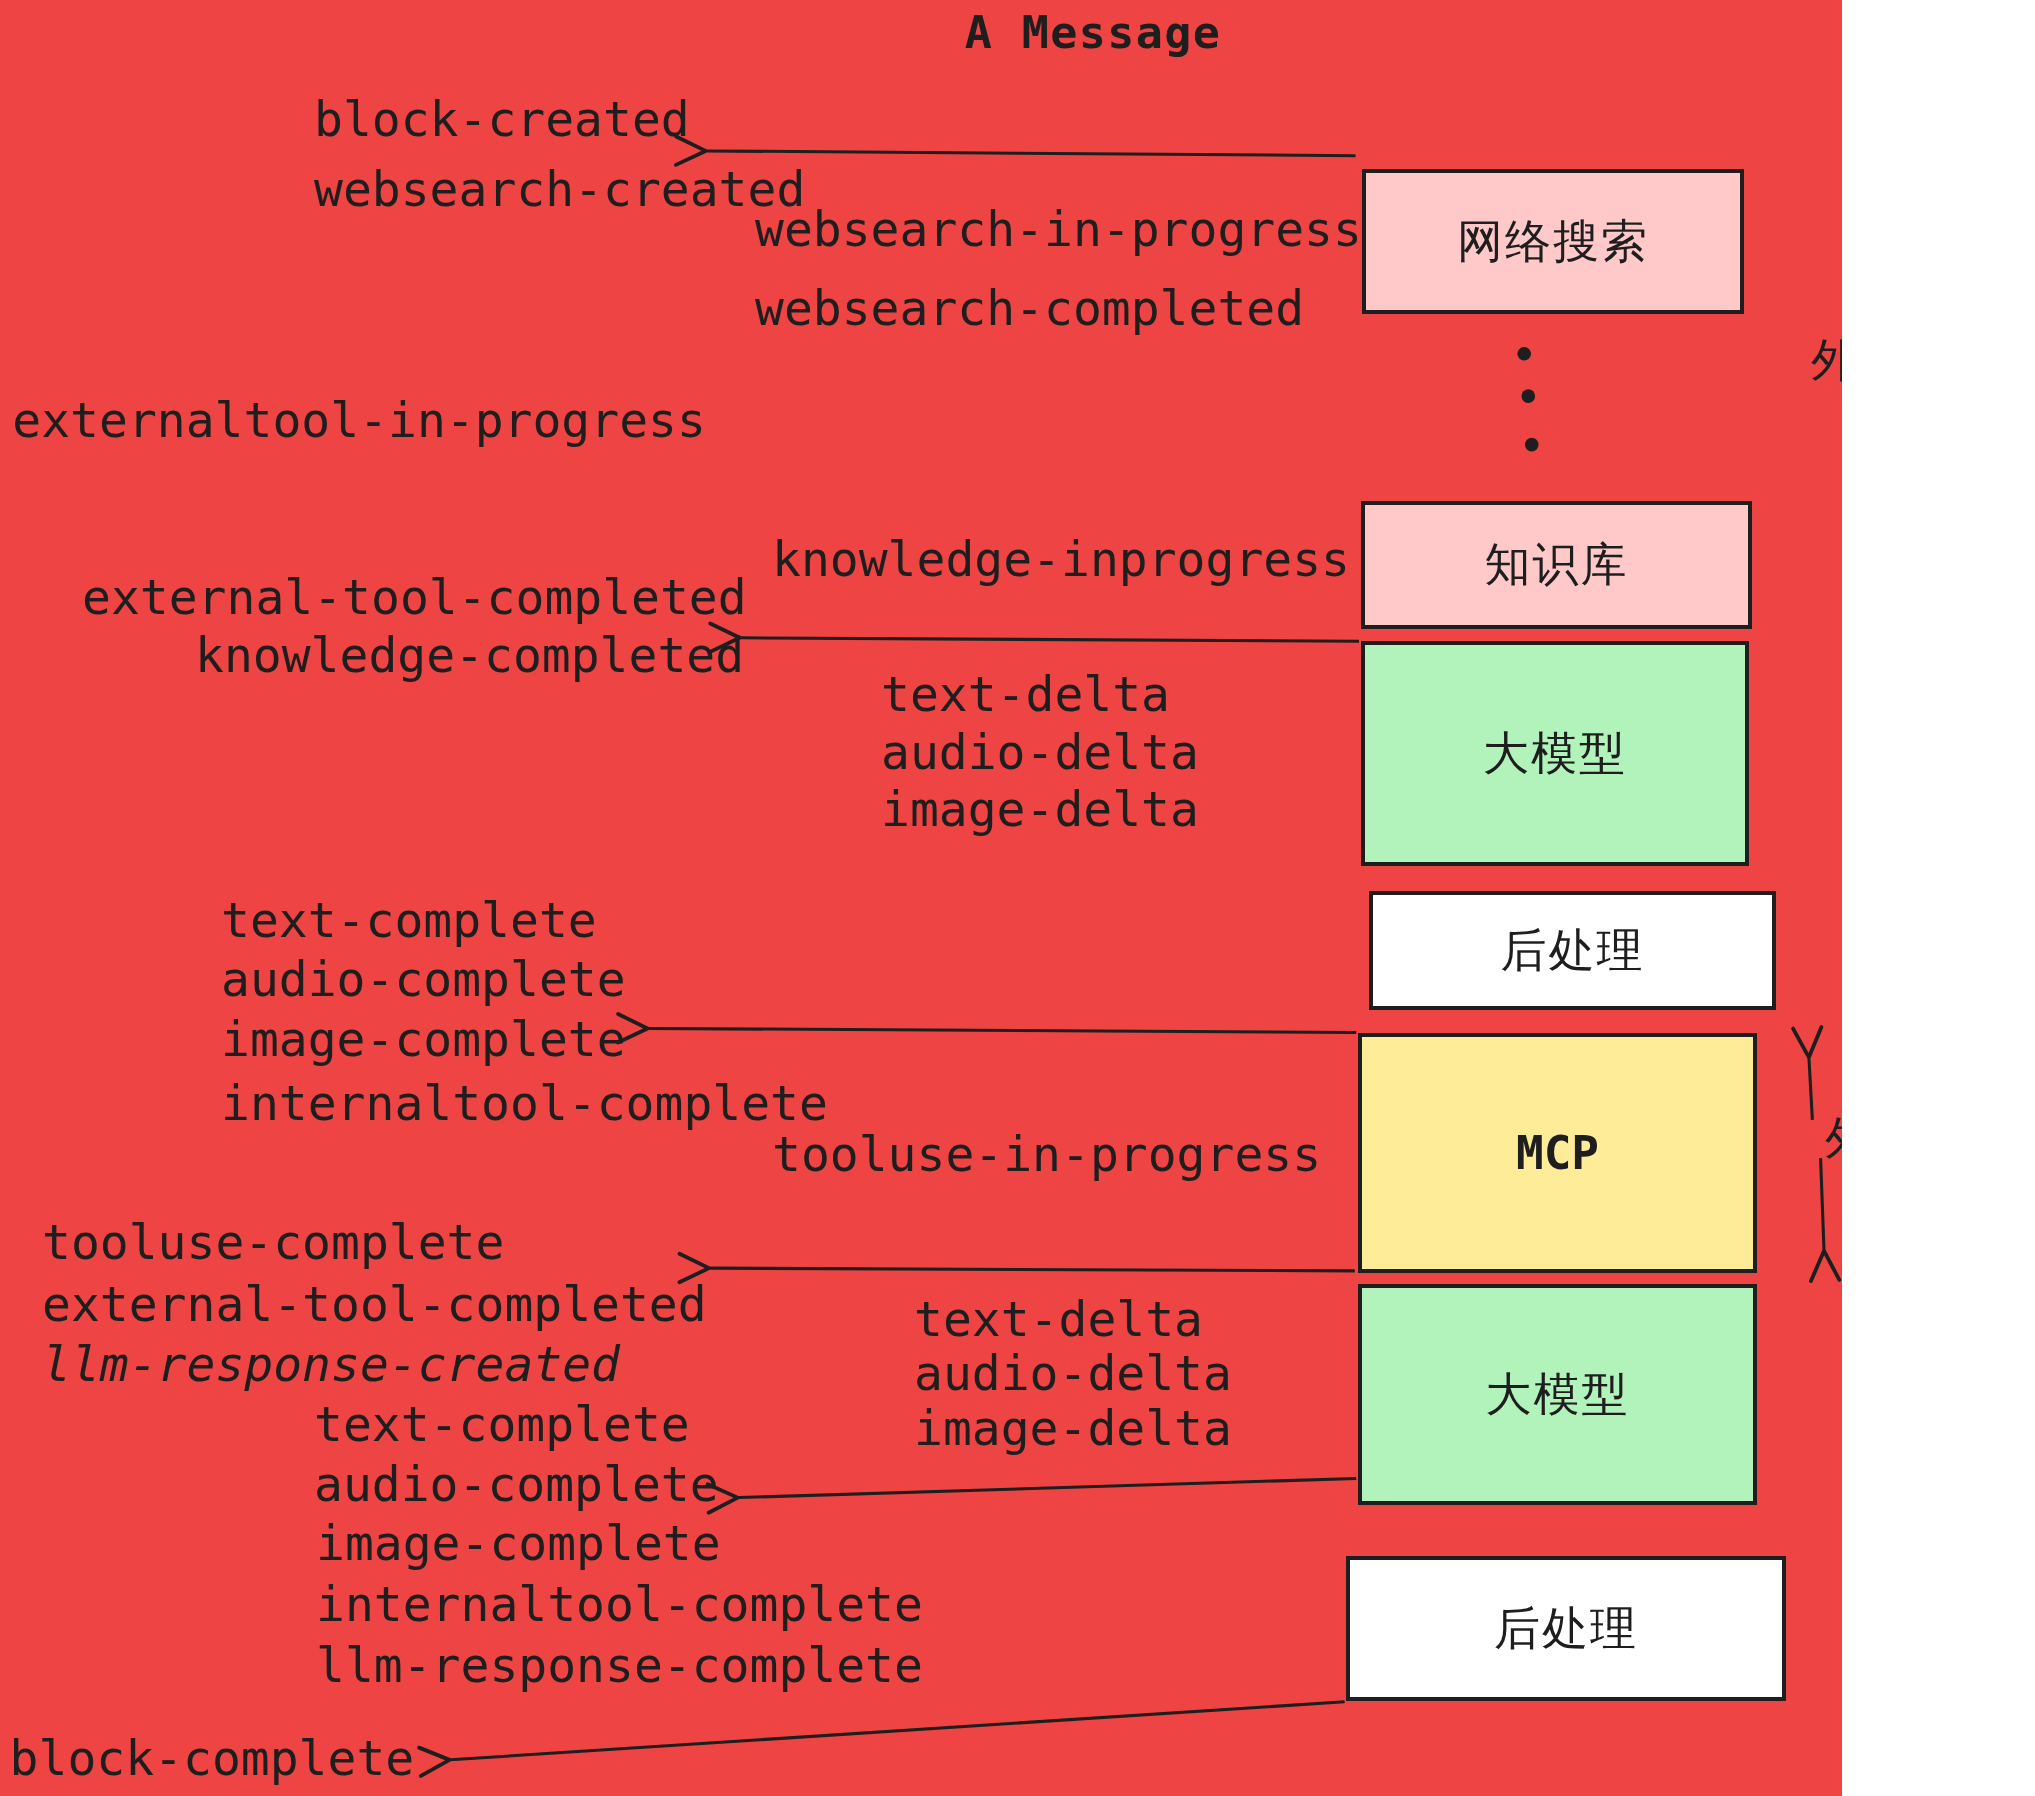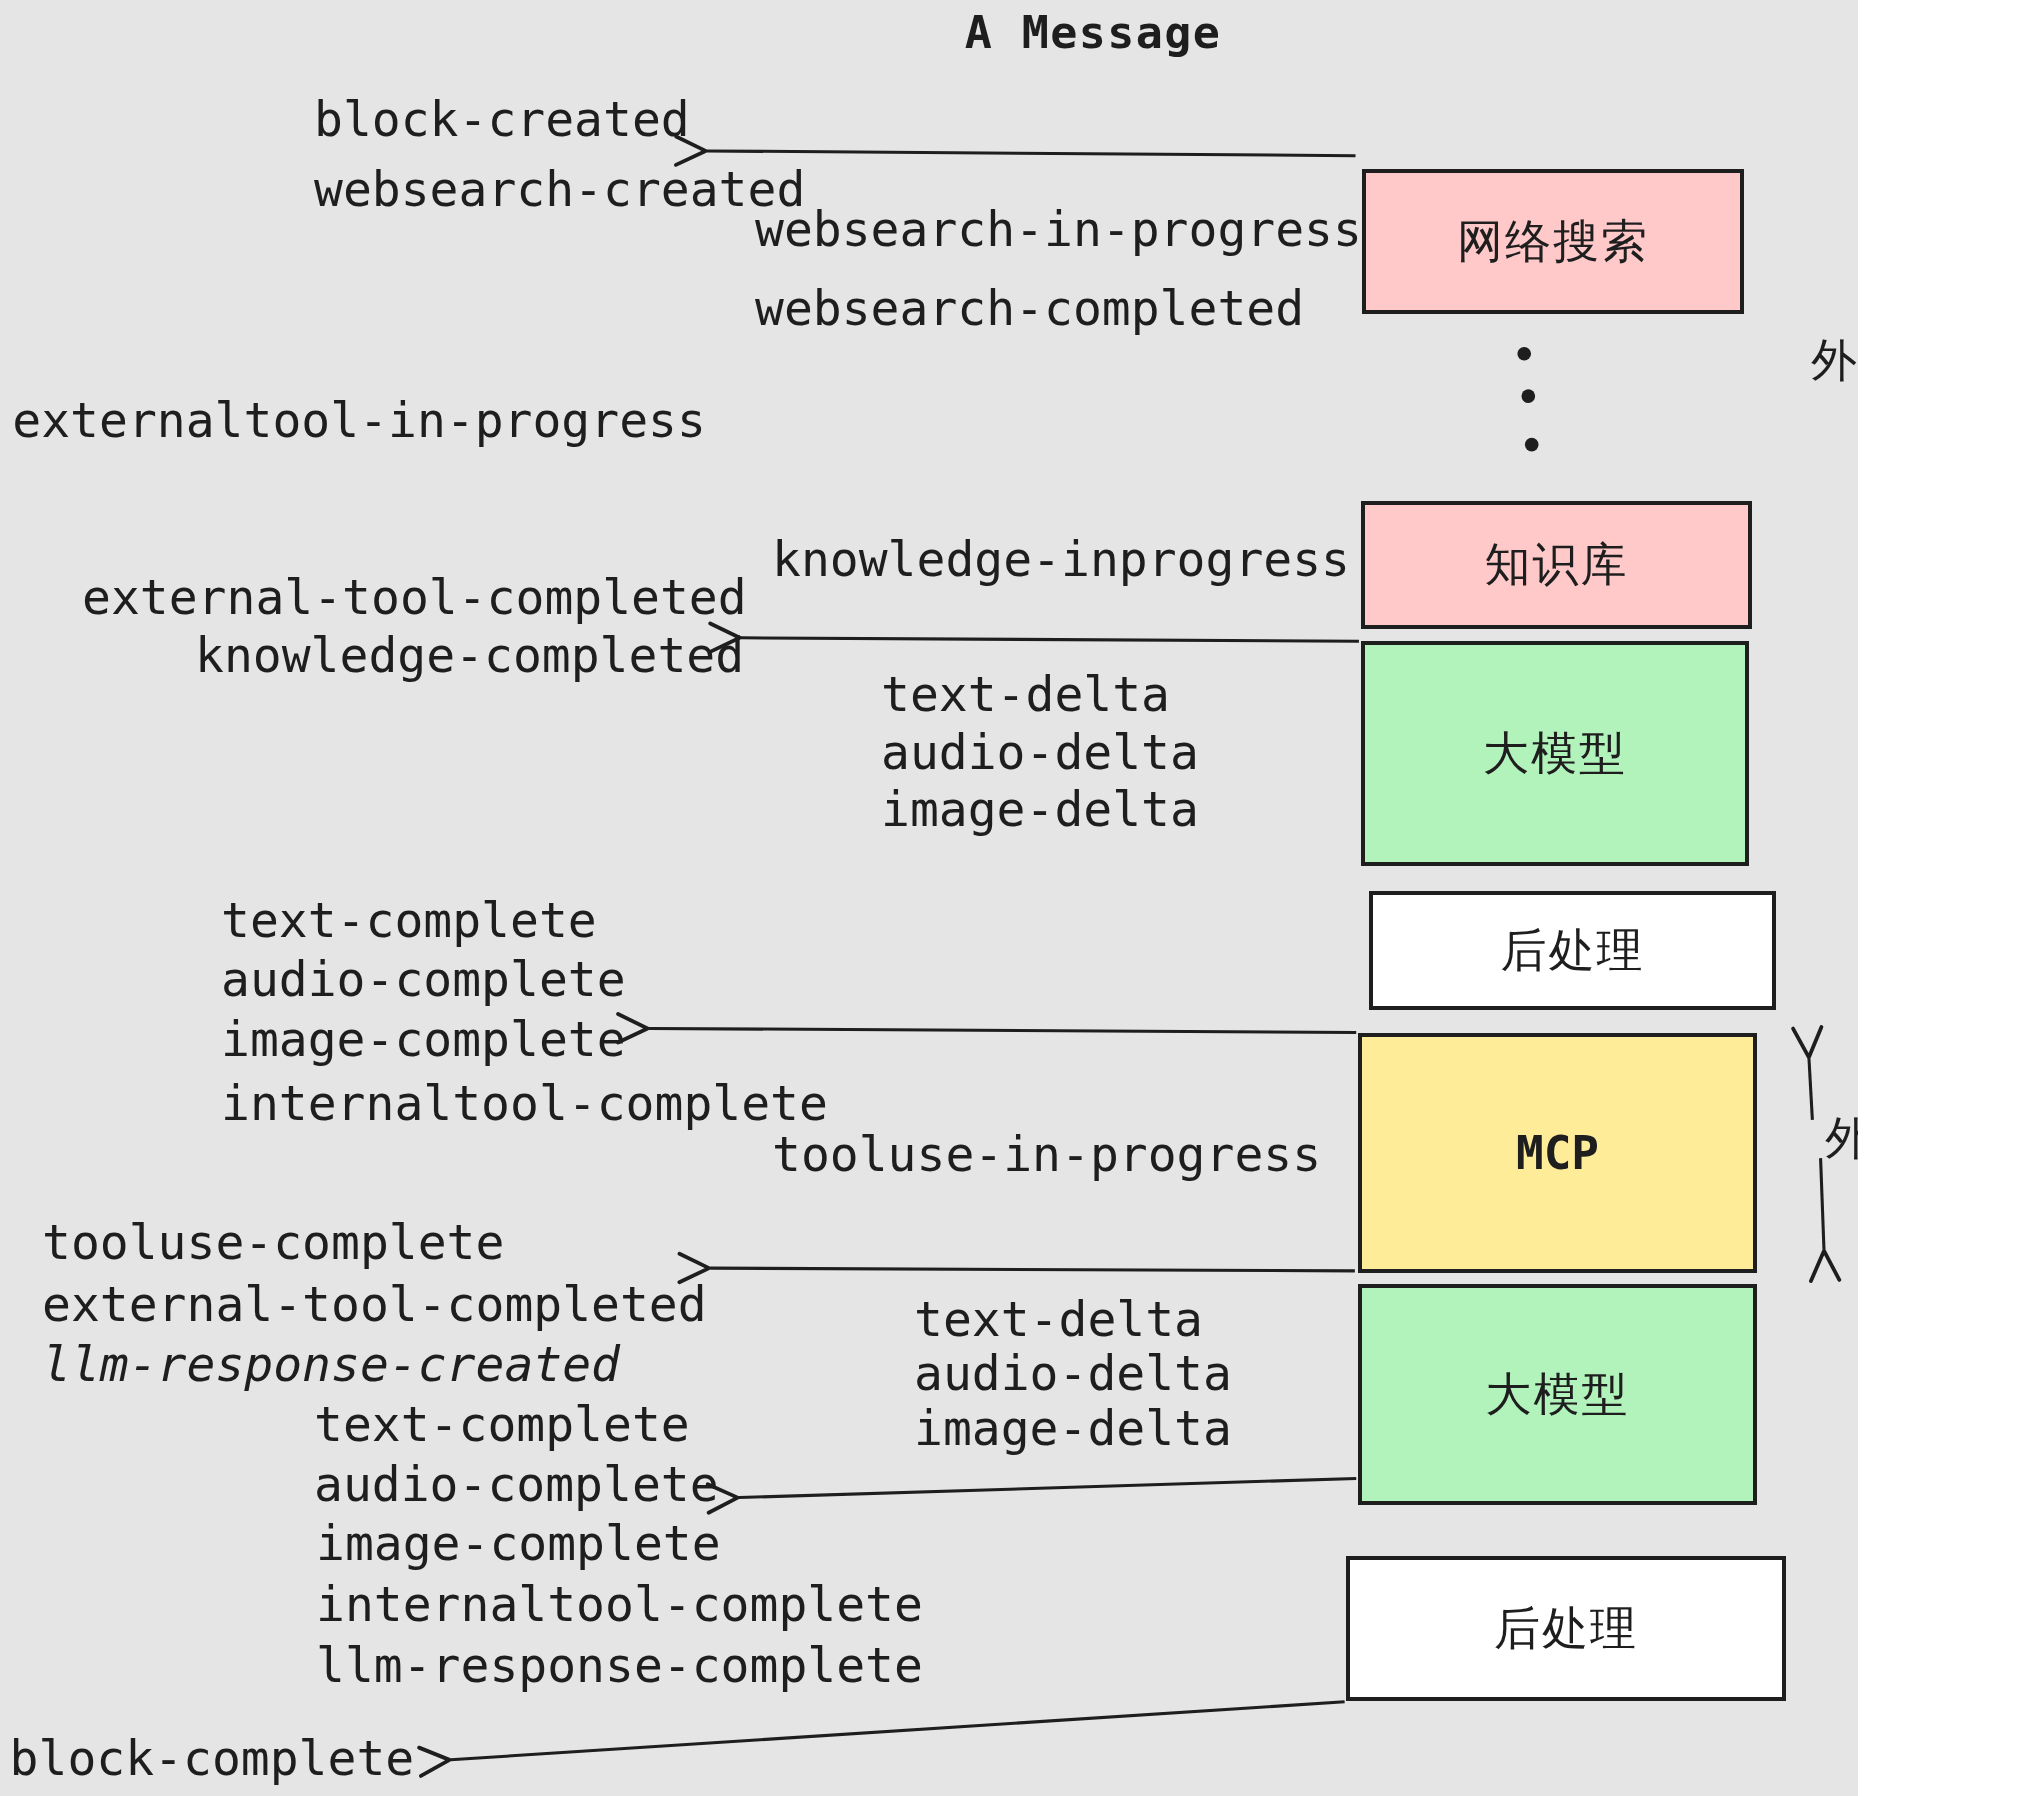--- a/index.html
+++ b/index.html
@@ -1,24 +1,23 @@
 <!DOCTYPE html>
 <html style="font-size:11px"><head>
 <meta charset="utf-8">
 <style>
   html,body{margin:0;padding:0;background:#ffffff;}
   #canvas{
     position:relative;
     width:1842px;
     height:1796px;
-    background:#e5e5e5;
+    background:#ef4444;
     font-family:"DejaVu Sans Mono", monospace;
     color:#1e1e1e;
     overflow:hidden;
-    padding-left:16px;
   }
   .title{
     position:absolute;
     left:847px; top:5.5px; width:492px;
     text-align:center;
     font-size:45px;
     font-weight:700;
     letter-spacing:1.4px;
   }
   .lbl{

